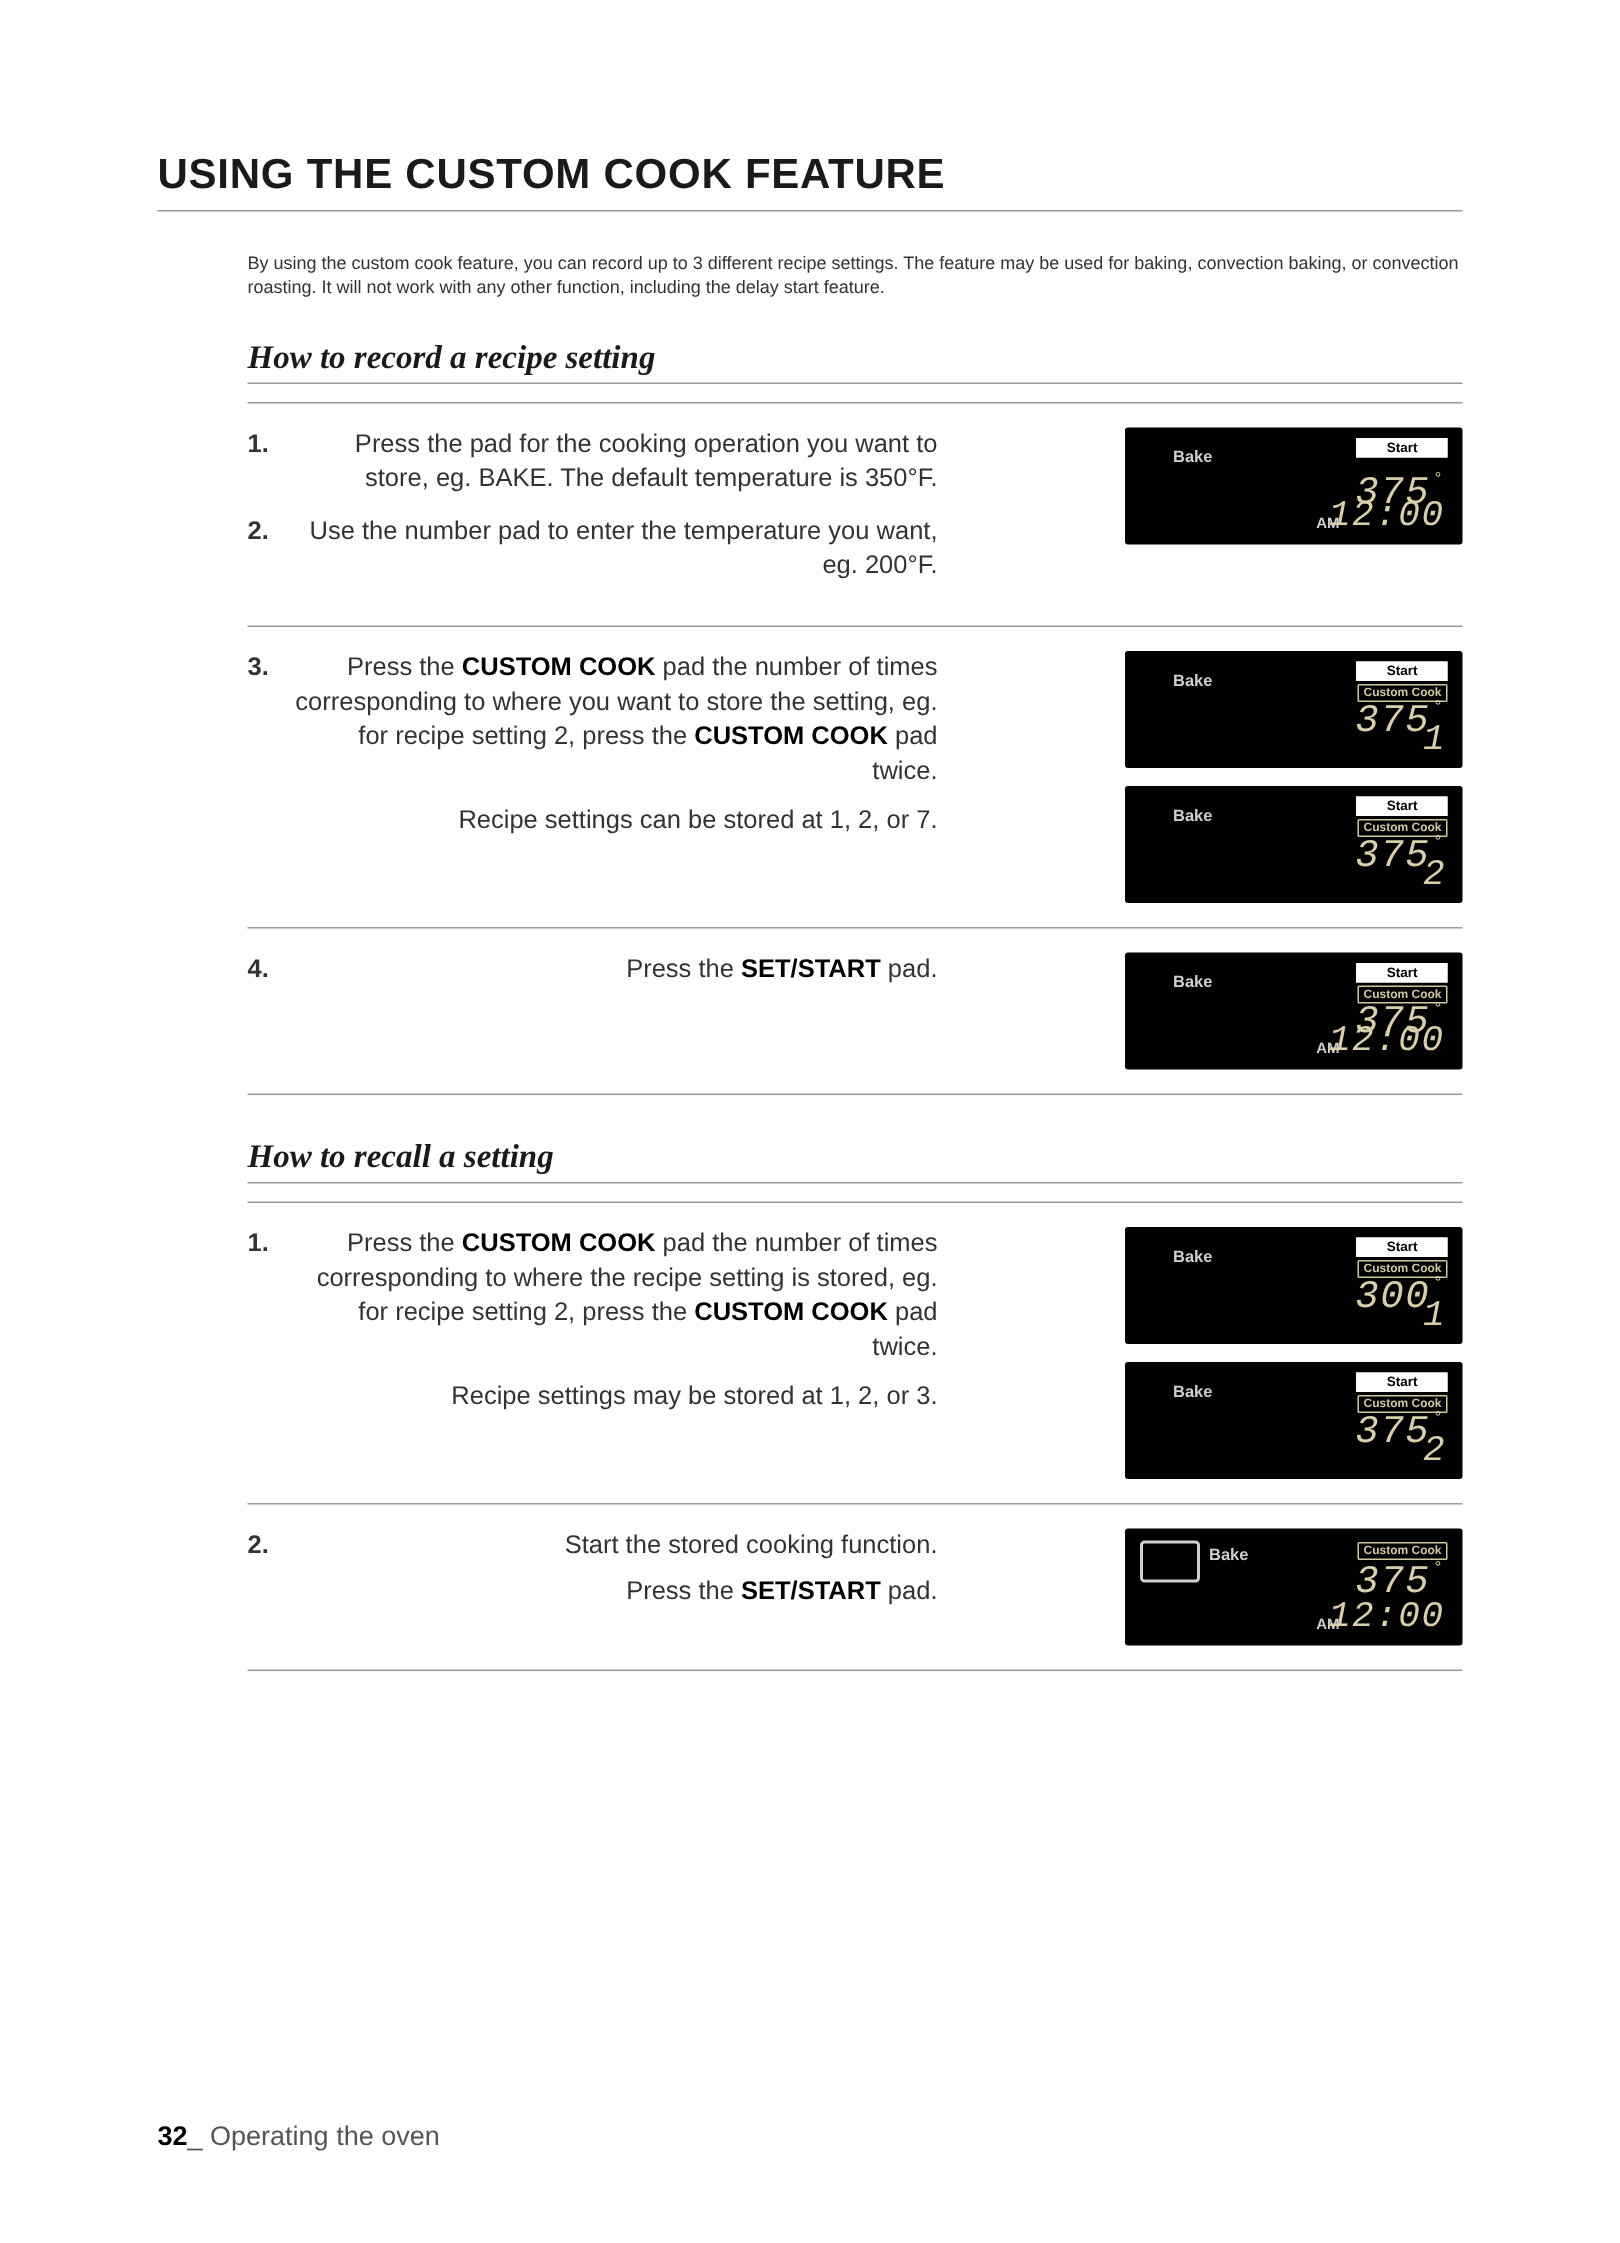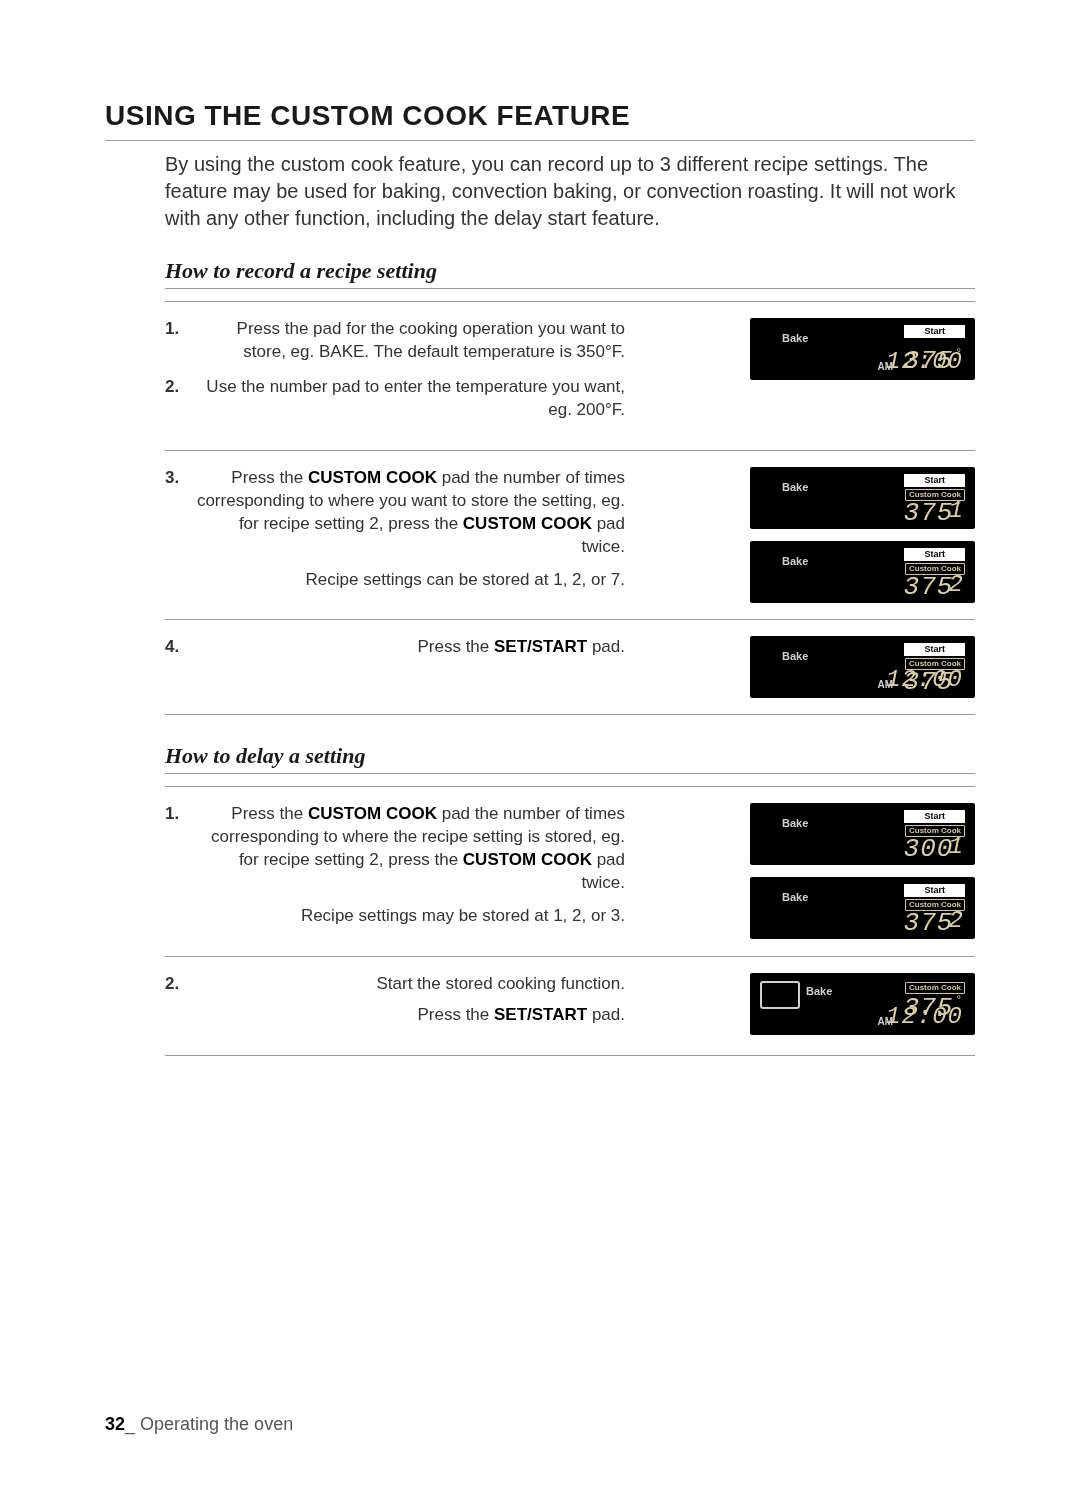--- a/index.html
+++ b/index.html
@@ -19,22 +19,22 @@
   }
   .hrule{border:none;border-top:1px solid var(--rule);margin:0;}
   .title{
     font-size:28px;
     font-weight:700;
     letter-spacing:.5px;
     margin:0 0 8px 0;
     text-transform:uppercase;
   }
   .intro{
-    margin:10px 0 26px 60px;
-    font-size:20px;
+    margin:26px 0 26px 60px;
+    font-size:12px;
     line-height:1.35;
     color:var(--muted);
   }
   .subhead{
     font-size:22px;
     font-style:italic;
     font-family:Georgia,"Times New Roman",serif;
     margin:0 0 4px 60px;
   }
   .sub-underline{border-top:1px solid var(--rule);margin:2px 0 12px 60px;}
@@ -60,21 +60,21 @@
   .displays{
     flex:1;
     display:flex;
     flex-direction:column;
     gap:12px;
     align-items:flex-end;
   }
   
   .panel{
     width:225px;
-    height:62px;
+    height:78px;
     background:#000;
     border-radius:2px;
     position:relative;
     color:#d8cfa8;
     font-family:"Courier New",monospace;
   }
   .panel .mode{
     position:absolute;
     left:32px;top:14px;
     font-size:11px;
@@ -242,21 +242,21 @@
       <span class="am">AM</span>
       <span class="clock">12:00</span>
     </div>
   </div>
 </div>
 
 <div class="inner-rule"></div>
 
 <div style="height:18px"></div>
 
-<h2 class="subhead">How to delay a setting</h2>
+<h2 class="subhead">How to recall a setting</h2>
 <div class="sub-underline"></div>
 <div class="inner-rule"></div>
 
 <div class="block">
   <ul class="steps">
     <li>
       <span class="n">1.</span>
       <span class="t">
         <span>Press the </span><b>CUSTOM COOK</b><span> pad the number of times corresponding to where the recipe setting is stored, eg. for recipe setting 2, press the </span><b>CUSTOM COOK</b><span> pad twice.</span>
         <div style="height:10px"></div>

